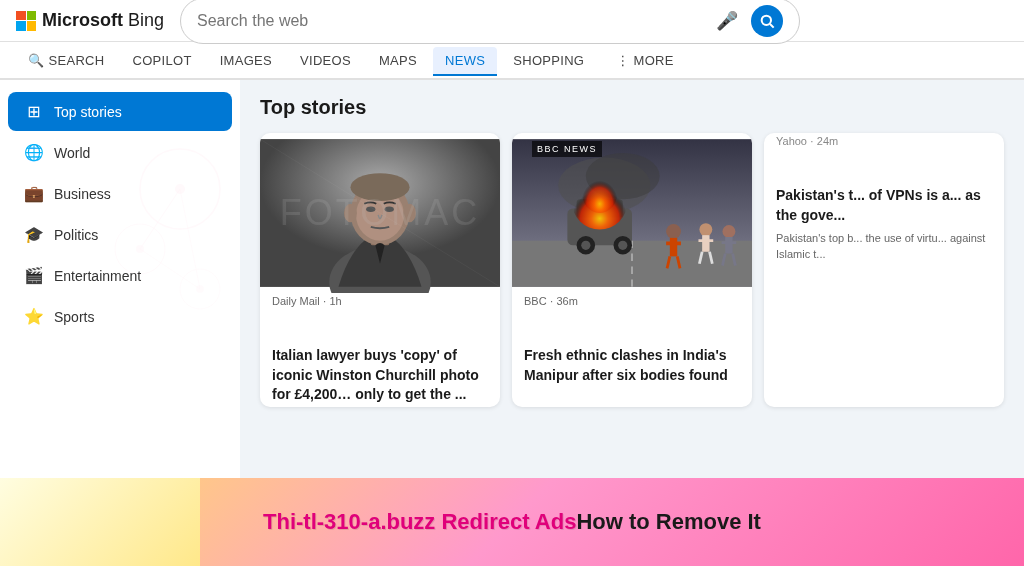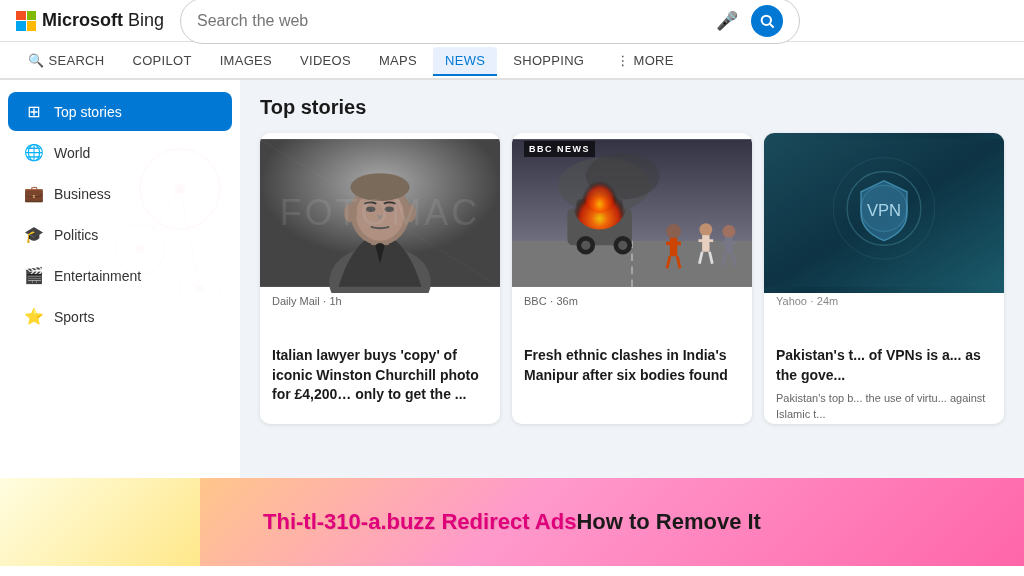--- a/index.html
+++ b/index.html
@@ -448,48 +448,29 @@
             <line x1="206" y1="122" x2="203" y2="135" stroke="#ddd" stroke-width="3"></line>
             <line x1="214" y1="122" x2="217" y2="135" stroke="#ddd" stroke-width="3"></line>
 
             <circle cx="235" cy="100" r="7" fill="#a07060"></circle>
             <rect x="231" y="106" width="8" height="18" fill="#778"></rect>
             <line x1="227" y1="112" x2="243" y2="112" stroke="#778" stroke-width="3"></line>
             <line x1="231" y1="124" x2="228" y2="137" stroke="#778" stroke-width="3"></line>
             <line x1="239" y1="124" x2="242" y2="137" stroke="#778" stroke-width="3"></line>
           </svg>
           
-          <div style="position:absolute;top:8px;left:12px;background:rgba(0,0,0,0.65);color:#fff;font-size:9px;padding:3px 5px;letter-spacing:1.5px;font-weight:700;">BBC NEWS</div>
+          <div style="position:absolute;top:8px;left:20px;background:rgba(0,0,0,0.65);color:#fff;font-size:9px;padding:3px 5px;letter-spacing:1.5px;font-weight:400;">BBC NEWS</div>
         </div>
         <div class="story-body">
           <div class="story-source">BBC · 36m</div>
           <div class="story-headline">Fresh ethnic clashes in India's Manipur after six bodies found</div>
         </div>
       </div>
 
       <div class="story-card pakistan-card">
-        <div class="story-img-placeholder">
-          <svg width="100%" height="160" viewBox="0 0 260 160">
-            <defs>
-              <linearGradient id="pak-grad" x1="0" y1="0" x2="1" y2="1">
-                <stop offset="0%" stop-color="#1a4a5a"></stop>
-                <stop offset="50%" stop-color="#0d3344"></stop>
-                <stop offset="100%" stop-color="#1a5a6a"></stop>
-              </linearGradient>
-            </defs>
-            <rect width="260" height="160" fill="url(#pak-grad)"></rect>
-
-            <circle cx="130" cy="75" r="40" fill="none" stroke="rgba(100,180,200,0.3)" stroke-width="1.5"></circle>
-            <circle cx="130" cy="75" r="55" fill="none" stroke="rgba(100,180,200,0.15)" stroke-width="1"></circle>
-            <circle cx="130" cy="75" r="25" fill="rgba(100,180,200,0.1)" stroke="rgba(100,180,200,0.4)" stroke-width="1.5"></circle>
-
-            <path d="M130 45 L155 57 L155 80 Q155 100 130 110 Q105 100 105 80 L105 57Z" fill="rgba(50,120,160,0.6)" stroke="rgba(100,200,240,0.5)" stroke-width="1.5"></path>
-            <text x="130" y="83" text-anchor="middle" font-size="18" fill="rgba(200,240,255,0.8)" font-family="Arial">VPN</text>
-          </svg>
-        </div>
         <div class="story-body">
           <div class="story-source">Yahoo · 24m</div>
           <div class="story-headline" style="font-size:14px;font-weight:700;line-height:1.4;">Pakistan's t... of VPNs is a... as the gove...</div>
           <div style="font-size:11px;color:#666;margin-top:6px;line-height:1.4;">Pakistan's top b... the use of virtu... against Islamic t...</div>
         </div>
       </div>
 
     </div>
   </section>
 </div>

